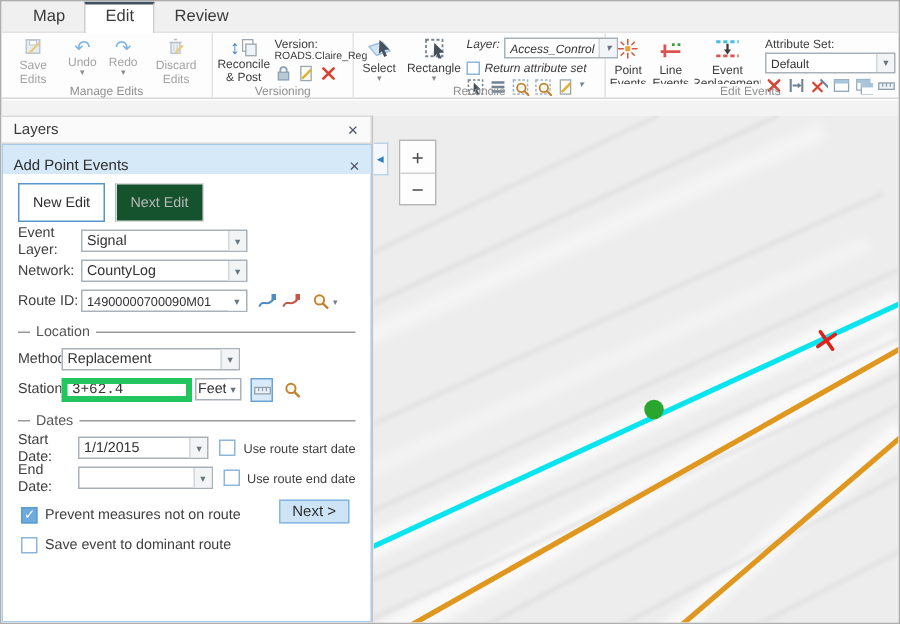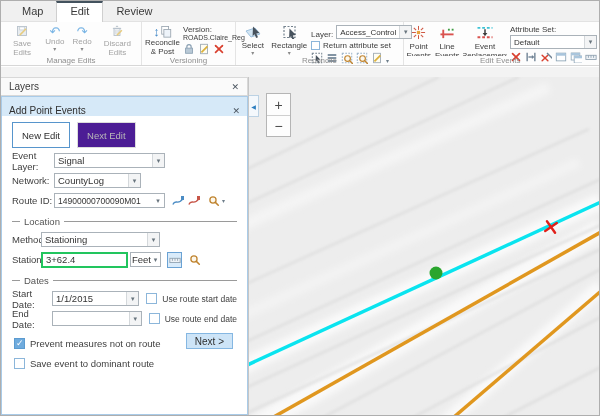--- a/index.html
+++ b/index.html
@@ -14,54 +14,54 @@
 
   
   .ribbon { position:absolute; left:0; top:21px; right:0; height:44px; background:#fdfdfd; border-bottom:1px solid #d7d7d7; display:flex; }
   .rgroup { position:relative; height:100%; border-right:1px solid #e4e4e4; padding:1px 2px 10px 2px; display:flex; align-items:flex-start; }
   .glabel { position:absolute; bottom:0; left:0; right:0; text-align:center; font-size:8px; color:#8f8f8f; white-space:nowrap; }
   .bb { display:flex; flex-direction:column; align-items:center; justify-content:flex-start; font-size:8px; line-height:1.1; text-align:center; color:#3c3c3c; padding-top:2px; height:33px; overflow:hidden; }
   .bb .cap { white-space:pre-line; }
   .bb.dis { color:#a3a3a3; }
   .bb .car { font-size:6px; color:#8a8a8a; line-height:4px; }
   .rcol { display:flex; flex-direction:column; font-size:8px; color:#3c3c3c; padding-top:2px; }
-  .irow { display:flex; align-items:flex-end; gap:3px; margin-top:2px; }
+  .irow { display:flex; align-items:flex-start; gap:3px; margin-top:2px;font-style:italic; }
   .mi { width:12px; height:12px; flex:0 0 auto; }
   .minicar { font-size:6px; color:#6f7f8c; }
 
   .combo { border:1px solid #aab2b9; background:#fff; display:flex; align-items:center; height:15px; font-size:9.5px; color:#333; }
   .combo .val { flex:1; padding:0 3px; white-space:nowrap; overflow:hidden; }
   .combo .arr { width:12px; align-self:stretch; border-left:1px solid #d4d8db; background:#f3f4f5; color:#68747e; font-size:7px; display:flex; align-items:center; justify-content:center; }
   .combo .arr.flat { border-left:none; background:#fff; }
   .combo.rsm { height:14px; font-size:8px; }
 
   
   .gapstrip { position:absolute; left:0; top:66px; right:0; height:10px; background:#f3f3f3; }
 
   
   .panel { position:absolute; left:0; top:76px; width:248px; bottom:0; background:#fff; border-right:1px solid #c6c6c6; }
   .layersbar { height:19px; background:#fafafa; border:1px solid #d8d8d8; border-left:none; display:flex; align-items:center; justify-content:space-between; padding:0 8px; font-size:10px; color:#3a3a3a; }
   .pane { position:absolute; left:0; top:19px; right:0; bottom:0; border:1px solid #a9cbe8; background:#fff; }
   .panehdr { height:19px; background:#d6e9f8; display:flex; align-items:flex-end; justify-content:space-between; padding:0 7px; font-size:10px; color:#2f2f2f; }
   .closex { font-size:9px; color:#4b5560; cursor:default; }
   .btnrow { margin:6px 10px 0; display:flex; gap:7px; }
   .pbtn { height:16px; padding:12px 9px; font-size:9.5px; display:flex; align-items:center; background:#fff; border:1px solid #5795cc; color:#2e2e2e; }
-  .pbtn.dis { border-color:#dcdcdc; background:#4c1d95; color:#b9b9b9; }
+  .pbtn.dis { border-color:#dcdcdc; background:#14532d; color:#b9b9b9; }
   .frow { margin:5px 10px 0; height:15px; display:flex; align-items:center; font-size:9.5px; color:#3e3e3e; }
   .lb42 { width:42px; flex:0 0 auto; }
   .lb29 { width:29px; flex:0 0 auto; }
   .lb40 { width:40px; flex:0 0 auto; }
   .sect { margin:8px 10px 0; display:flex; align-items:center; font-size:9.5px; color:#555; height:11px; }
   .sect::before { content:""; width:8px; border-top:1px solid #9a9a9a; margin-right:4px; }
   .sect::after { content:""; flex:1; border-top:1px solid #9a9a9a; margin-left:4px; }
   .cb { width:11px; height:11px; border:1px solid #8cb6da; background:#fff; flex:0 0 auto; position:relative; }
   .cb[data-checked="true"] { background:#6fabdd; border-color:#5b9bd0; }
   .cb[data-checked="true"]::after { content:"✓"; position:absolute; left:1px; top:-1px; color:#fff; font-size:9px; }
   .cblab { margin-left:5px; font-size:8.5px; color:#3e3e3e; white-space:nowrap; }
-  .sinput { border:2px solid #22c55e; height:16px; font-size:9.5px; color:#333; padding:0 3px; font-family:Liberation Sans, sans-serif; }
+  .sinput { border:4px solid #22c55e; height:16px; font-size:9.5px; color:#333; padding:0 3px; font-family:Liberation Mono, monospace; }
   .nextbtn { position:absolute; right:14px; top:236px; height:16px; padding:0 8px; background:#cde4f7; border:1px solid #85b7e2; font-size:10px; color:#2e2e2e; display:flex; align-items:center;margin-left:41px; }
   .tooli { width:15px; height:16px; border:1px solid transparent; display:flex; align-items:center; justify-content:center; margin-left:6px; }
   .tooli.active { background:#d9ebfa; border-color:#6aa2d4; }
 
   
   .map { position:absolute; left:248px; top:76px; right:0; bottom:0; background:#ededed; overflow:hidden; }
   .zoomctl { position:absolute; left:17px; top:16px; width:25px; background:#fff; border:1px solid #b5b5b5; }
   .zbtn { height:21px; display:flex; align-items:center; justify-content:center; font-size:14px; color:#4a4a4a; background:#fdfdfd; }
   .zbtn + .zbtn { border-top:1px solid #cfcfcf; }
   .collapse { position:absolute; left:0; top:18px; width:10px; height:22px; background:#f4f8fc; border:1px solid #bcd2e4; border-left:none; display:flex; align-items:center; justify-content:center; font-size:6px; color:#2e7fc0; }
@@ -359,21 +359,21 @@
       <div class="frow">
         <span class="lb42">Event Layer:</span>
         <span class="combo" style="width:111px">
           <span class="val">Signal</span>
           <span class="arr">▾</span>
         </span>
       </div>
 
       <div class="frow">
         <span class="lb42">Network:</span>
-        <span class="combo" style="width:87px">
+        <span class="combo" style="width:111px">
           <span class="val">CountyLog</span>
           <span class="arr">▾</span>
         </span>
       </div>
 
       <div class="frow">
         <span class="lb42">Route ID:</span>
         <span class="combo" style="width:111px">
           <span class="val" style="font-size:8.5px">14900000700090M01</span>
           <span class="arr flat">▾</span>
@@ -392,21 +392,21 @@
         <span class="minicar" style="margin-left:2px">▾</span>
       </div>
 
       <div class="sect">
           <span>Location</span>
         </div>
 
       <div class="frow">
         <span class="lb29">Method:</span>
         <span class="combo" style="width:119px">
-          <span class="val">Stationing</span>
+          <span class="val">Replacement</span>
           <span class="arr">▾</span>
         </span>
       </div>
 
       <div class="frow">
         <span class="lb29">Station:</span>
         <input class="sinput" style="width: 87px;" value="3+62.4">
         <span class="combo" style="width:31px; margin-left:2px">
           <span class="val" style="padding:0 1px">Feet</span>
           <span class="arr flat" style="width:9px">▾</span>

